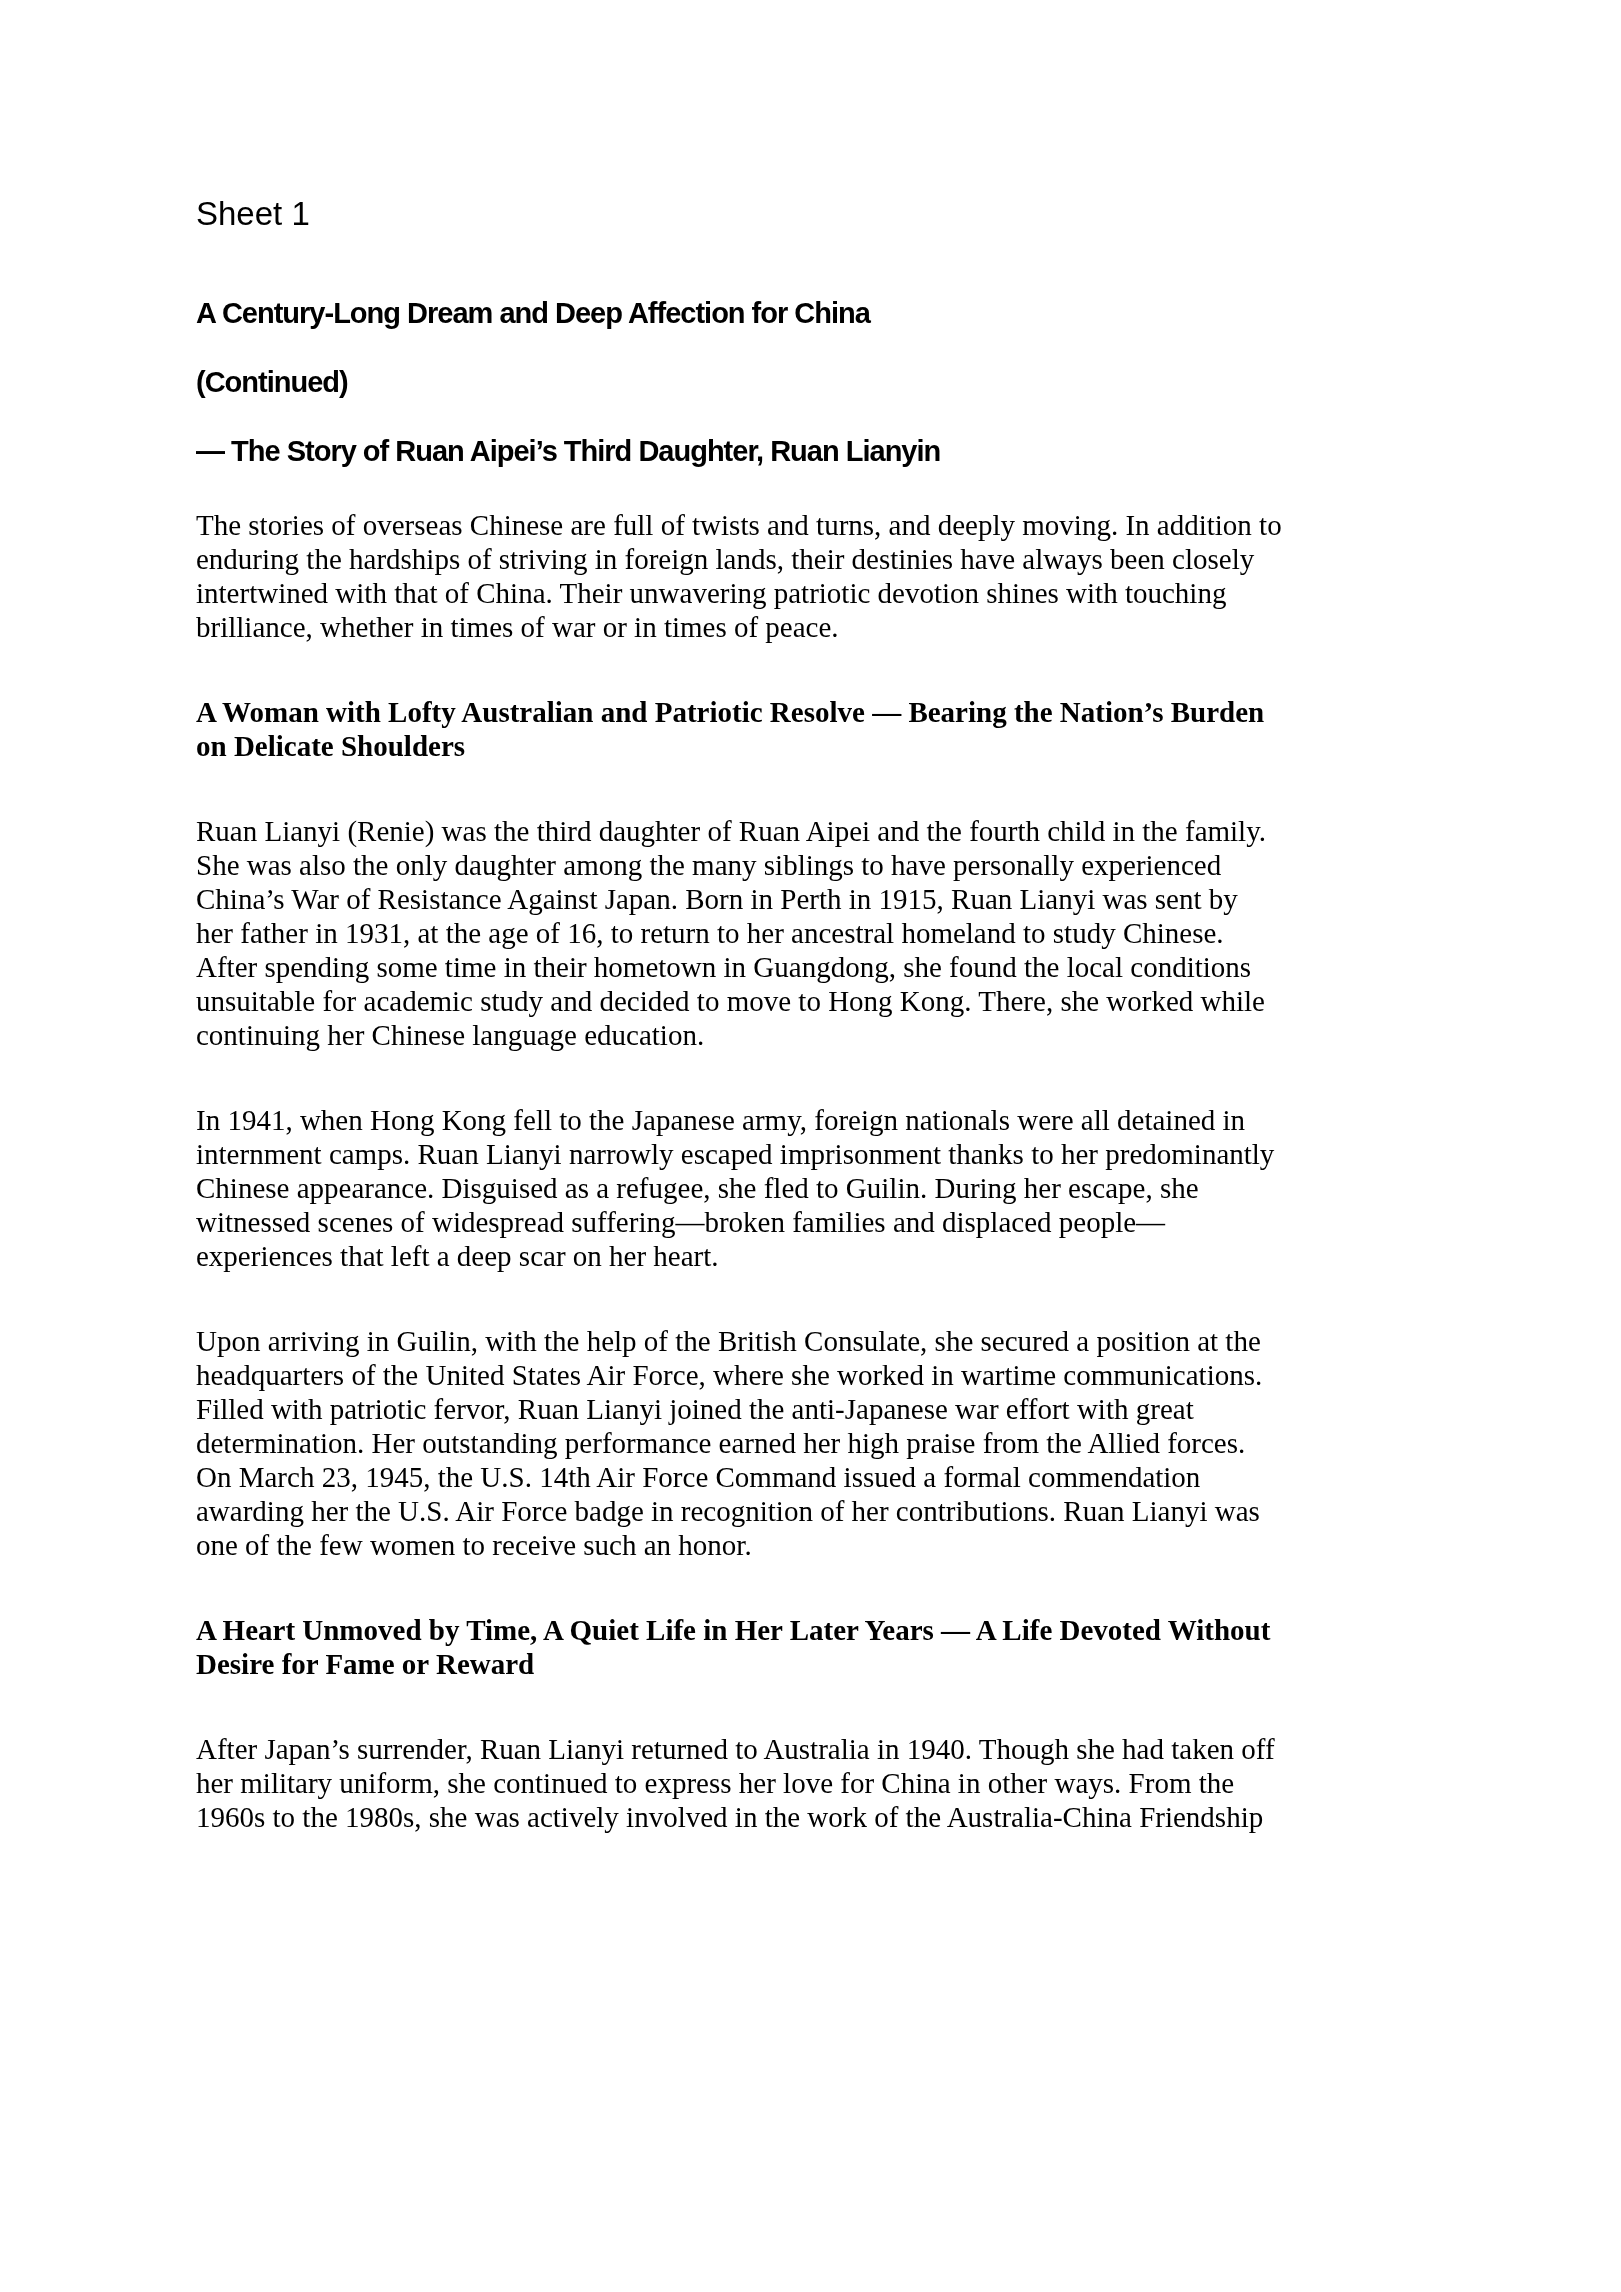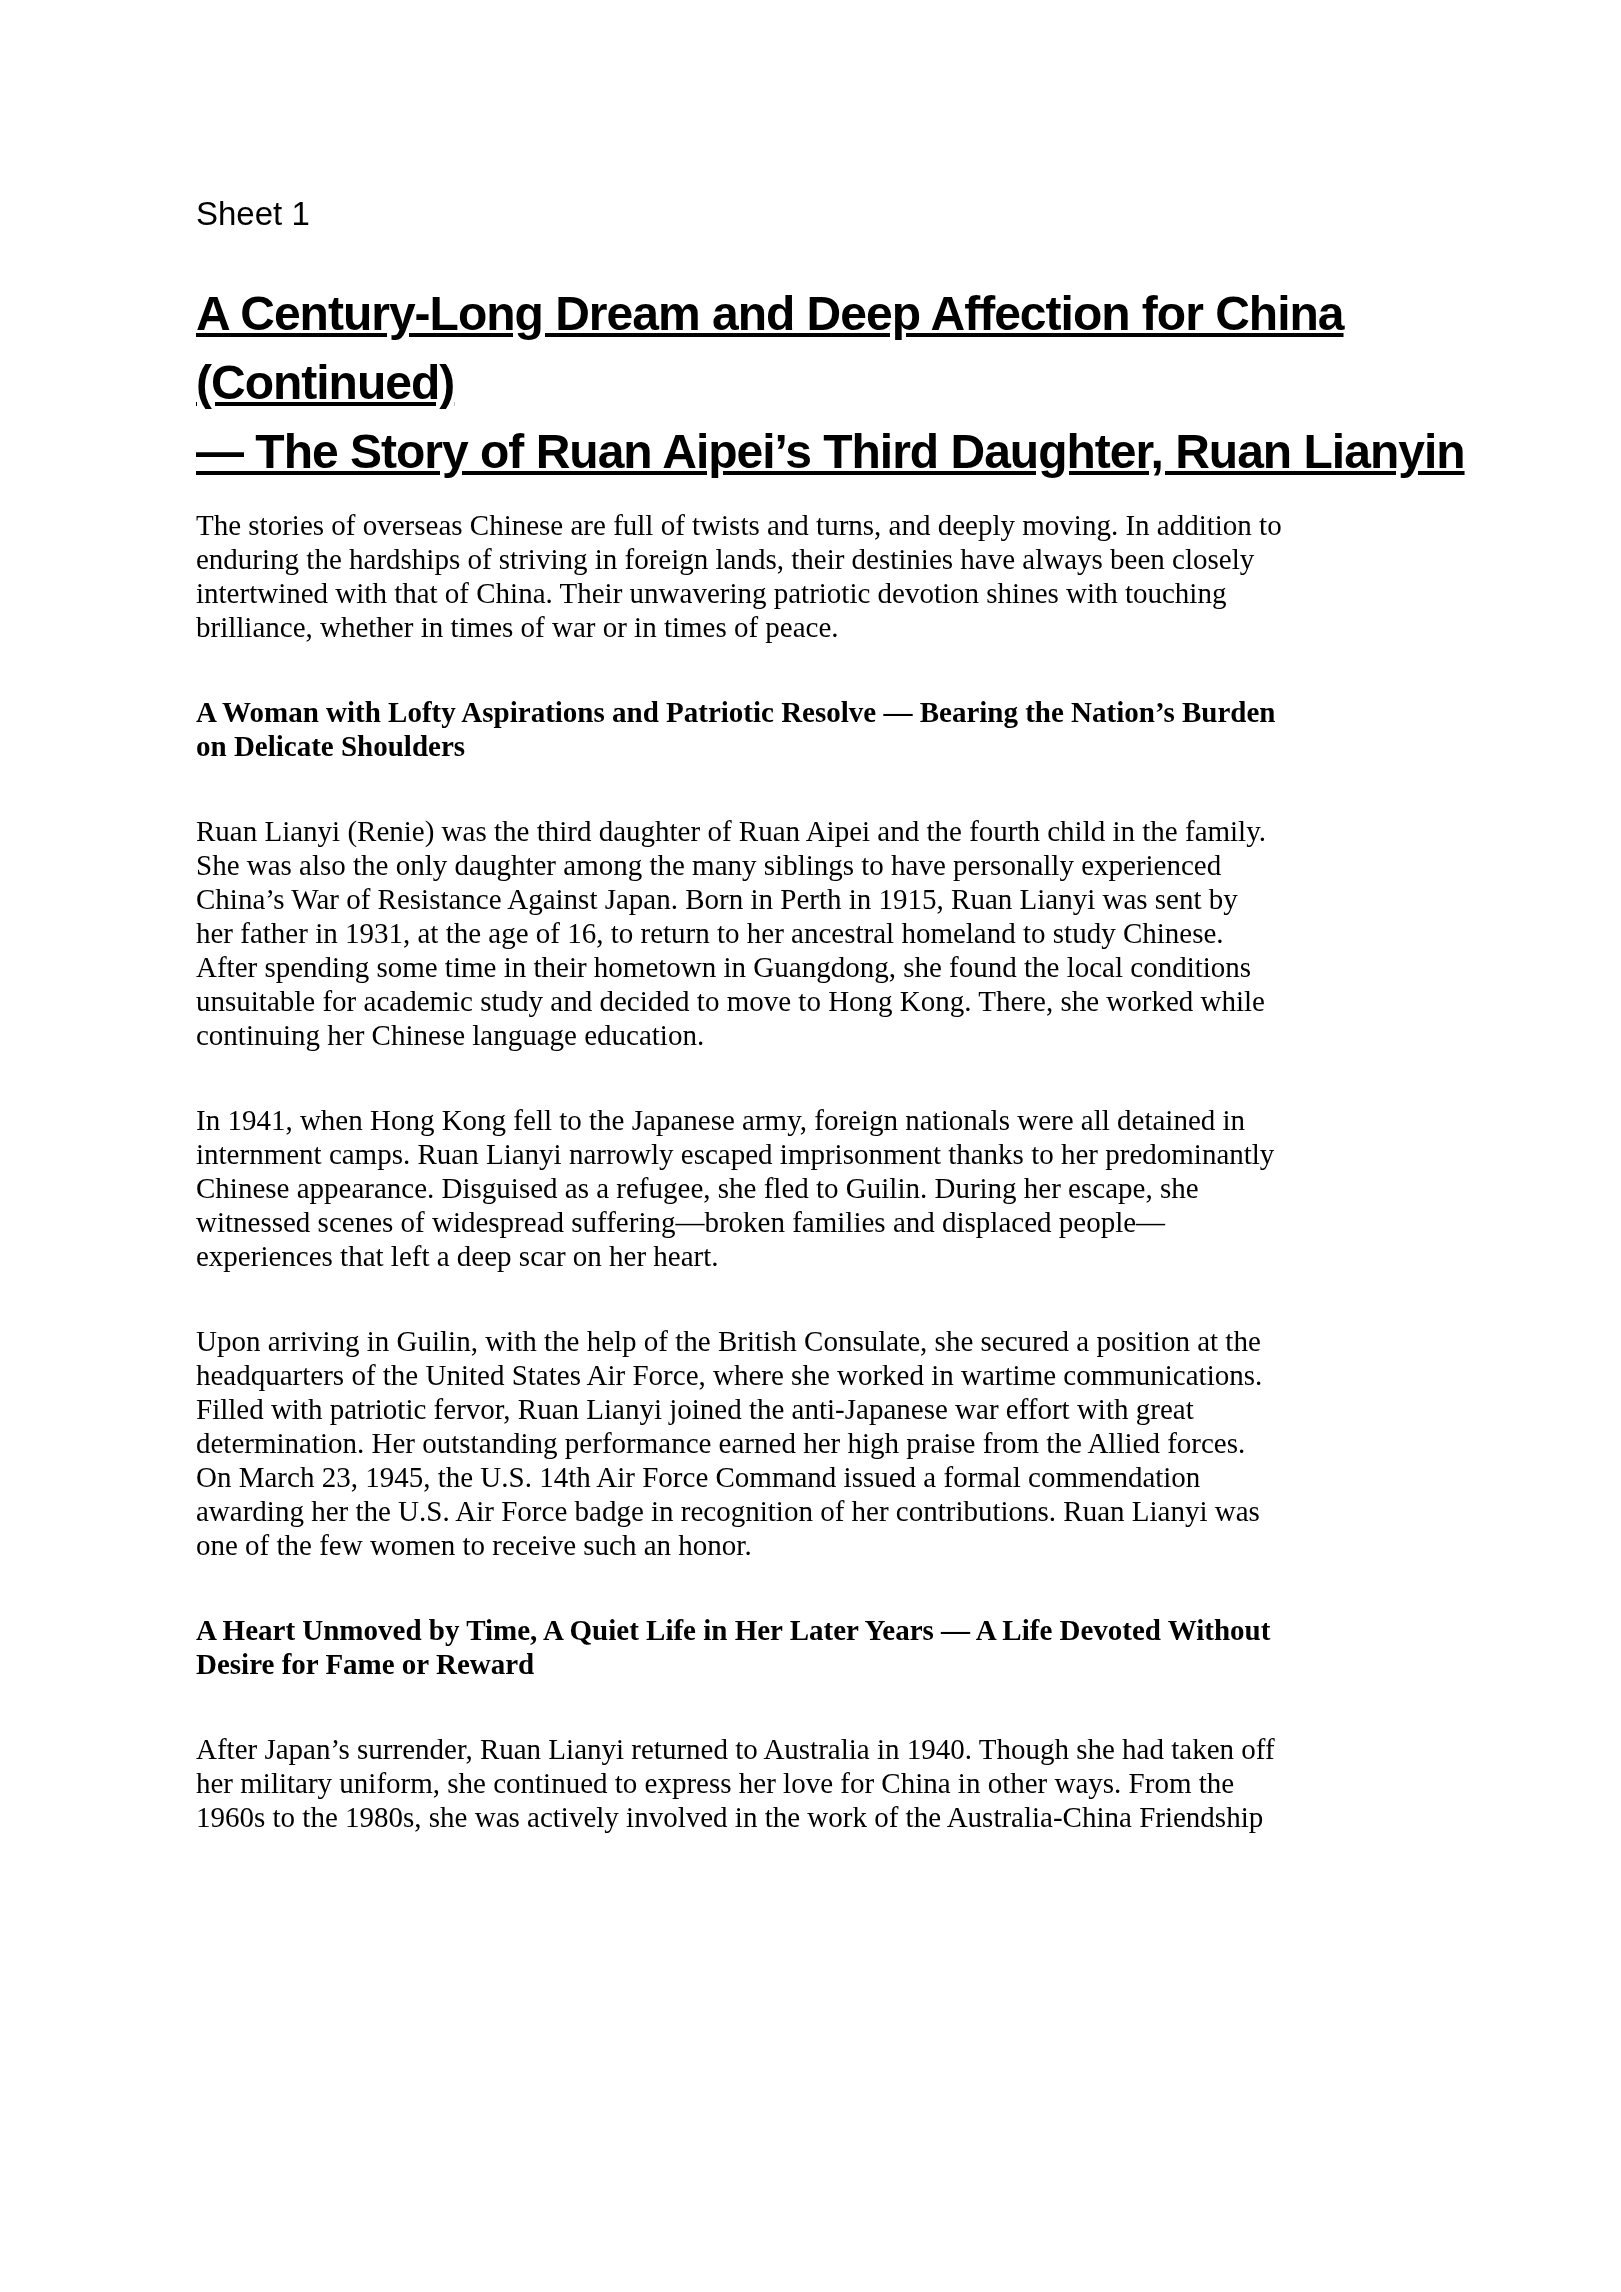--- a/index.html
+++ b/index.html
@@ -25,27 +25,26 @@
   .sheet-label {
     font-family: "Liberation Sans", sans-serif;
     font-size: 33px;
     line-height: 40px;
     font-weight: 400;
     margin: 0;
     white-space: pre-line;
   }
   .doc-title {
     font-family: "Liberation Sans", sans-serif;
-    font-size: 48px;
+    font-size: 29px;
     line-height: 69px;
     font-weight: 700;
     letter-spacing: -1px;
     margin: 45px 0 0 0;
     white-space: pre-line;
-    text-decoration: underline;
   }
   .body-text {
     font-family: "Liberation Serif", serif;
     font-size: 29px;
     line-height: 34px;
     font-weight: 400;
     margin: 51px 0 0 0;
     white-space: pre-line;
   }
   .body-text.first {
@@ -65,21 +64,21 @@
 
     <h1 class="doc-title">A Century-Long Dream and Deep Affection for China
 (Continued)
 — The Story of Ruan Aipei’s Third Daughter, Ruan Lianyin</h1>
 
     <p class="body-text first">The stories of overseas Chinese are full of twists and turns, and deeply moving. In addition to
 enduring the hardships of striving in foreign lands, their destinies have always been closely
 intertwined with that of China. Their unwavering patriotic devotion shines with touching
 brilliance, whether in times of war or in times of peace.</p>
 
-    <h2 class="body-text heading">A Woman with Lofty Aspirations and Patriotic Resolve — Bearing the Nation’s Burden
+    <h2 class="body-text heading">A Woman with Lofty Australian and Patriotic Resolve — Bearing the Nation’s Burden
 on Delicate Shoulders</h2>
 
     <p class="body-text">Ruan Lianyi (Renie) was the third daughter of Ruan Aipei and the fourth child in the family.
 She was also the only daughter among the many siblings to have personally experienced
 China’s War of Resistance Against Japan. Born in Perth in 1915, Ruan Lianyi was sent by
 her father in 1931, at the age of 16, to return to her ancestral homeland to study Chinese.
 After spending some time in their hometown in Guangdong, she found the local conditions
 unsuitable for academic study and decided to move to Hong Kong. There, she worked while
 continuing her Chinese language education.</p>
 

